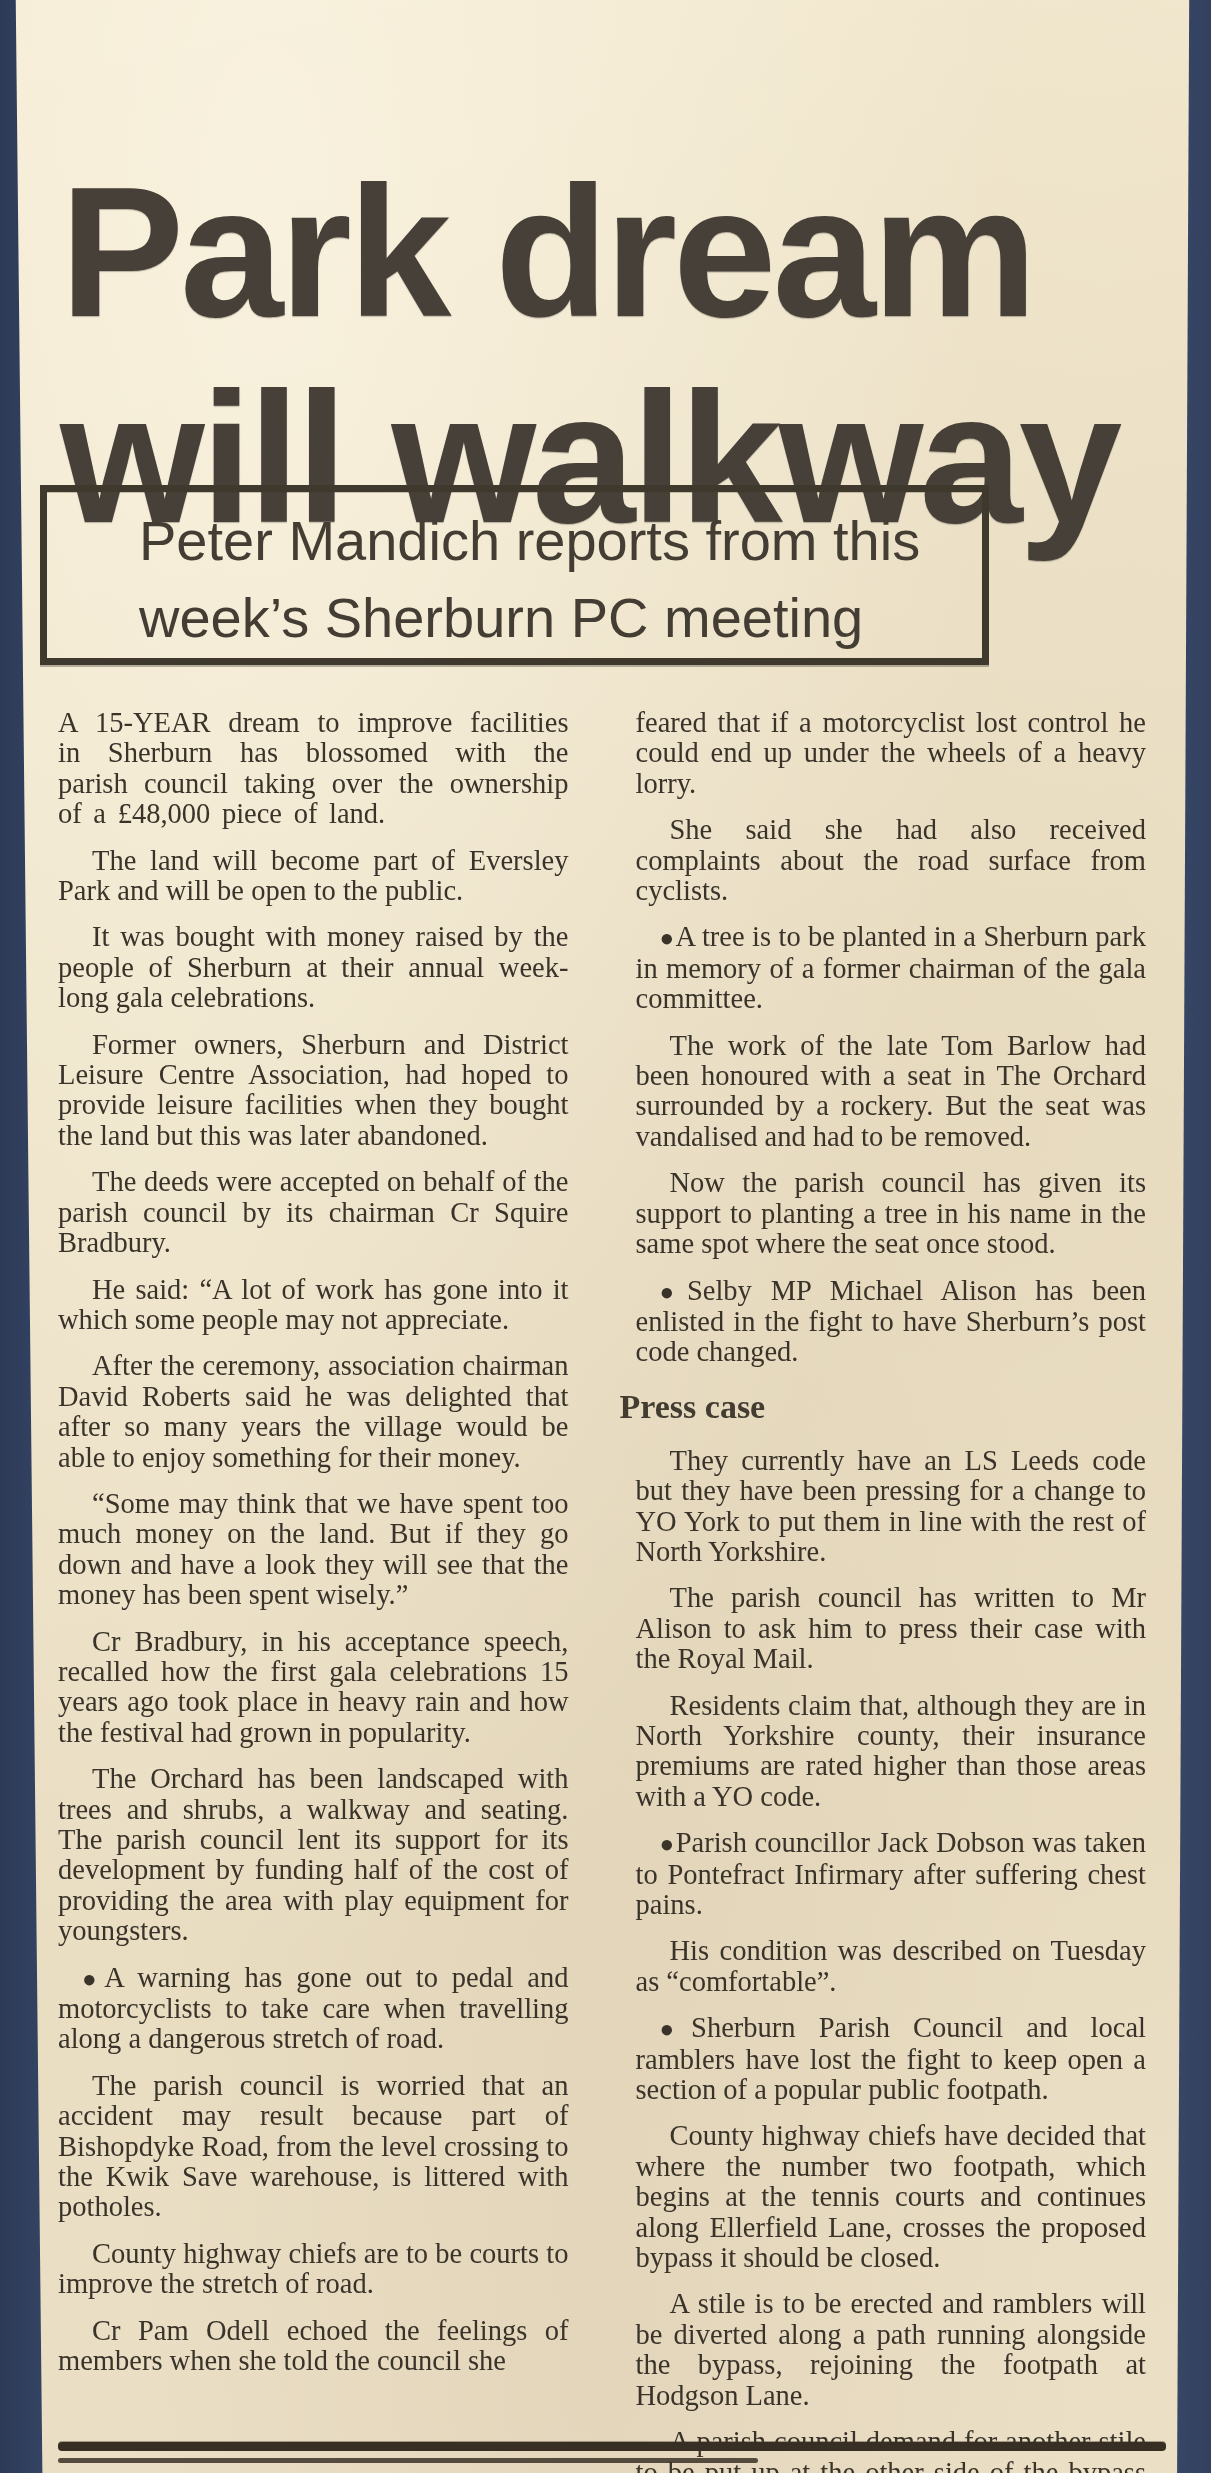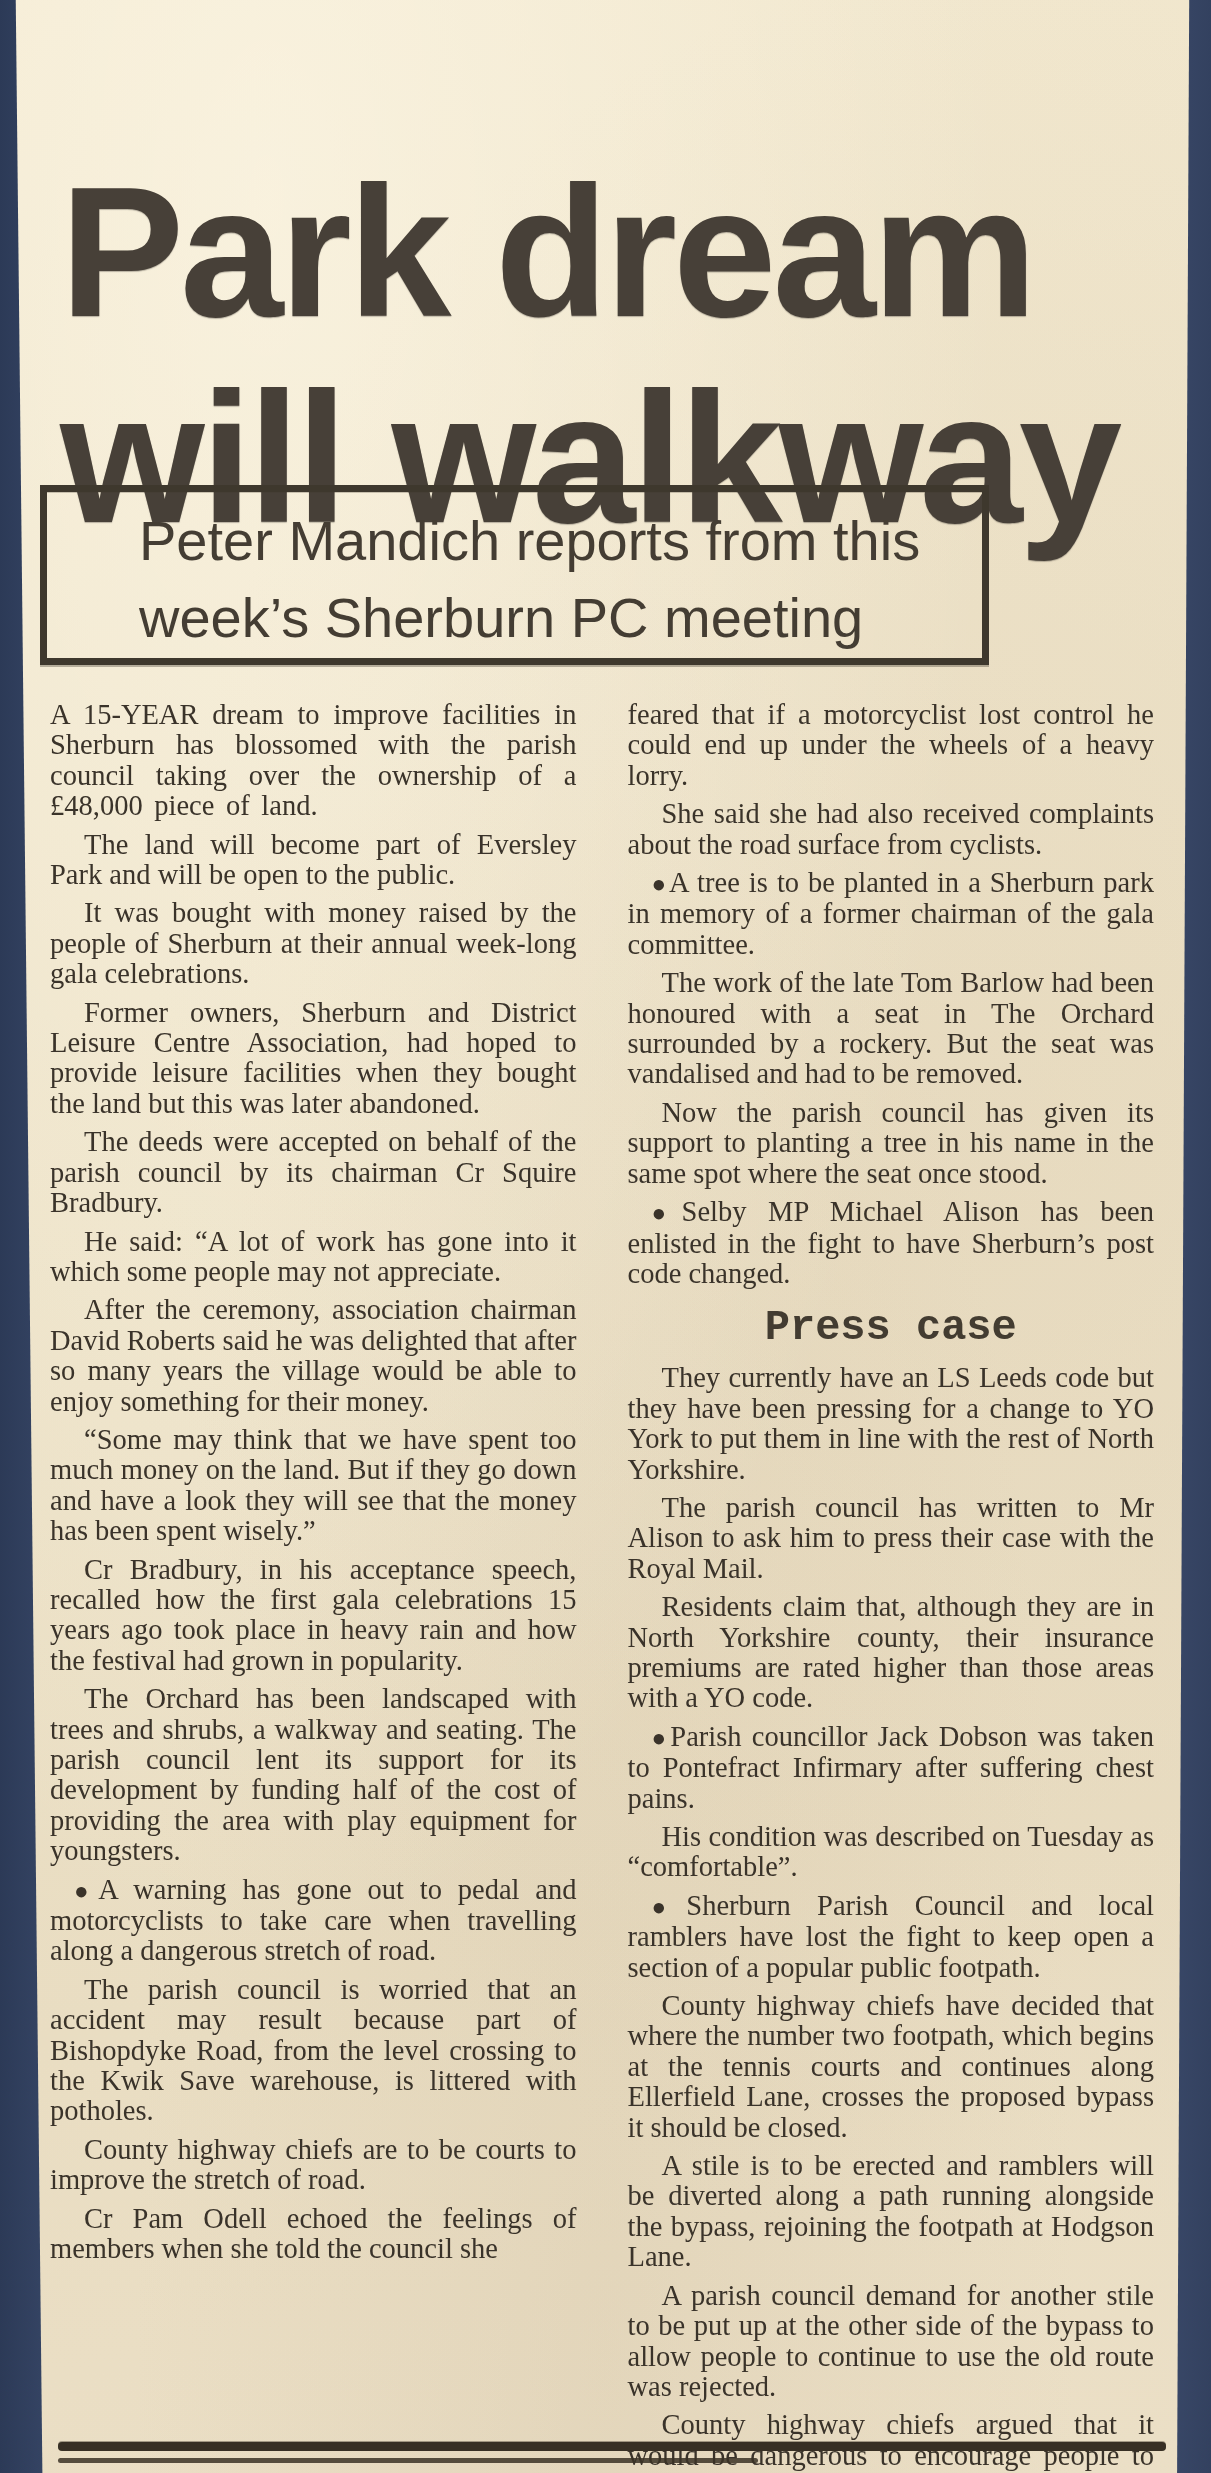--- a/index.html
+++ b/index.html
@@ -36,30 +36,30 @@
     font-family:"Liberation Sans","DejaVu Sans",sans-serif;
     color:#443d33;font-size:56px;line-height:77px;
     padding:10px 20px 0 92px;letter-spacing:0px;
   }
   .columns{
     position:absolute;left:42px;top:692px;width:1120px;
     display:flex;gap:35px;
     color:#3a332a;
   }
   .col{width:545px;font-size:28.5px;line-height:30.4px;text-align:justify;}
-  .col p{margin:8px;}
+  .col p{margin:16px;}
   .lead{text-indent:0;word-spacing:4.5px;}
   .para{text-indent:34px;}
   .cont{text-indent:0;}
   .bullet{text-indent:24px;}
   .bullet .bullet-glyph{font-size:.85em;letter-spacing:1px;}
   .subhead{
-    font-family:Liberation Mono, monospace;
-    font-weight:bold;color:#433c31;font-size:42px;line-height:46px;
-    text-align:center;margin:16px 0 12px 0 !important;letter-spacing:0;
+    font-family:Liberation Serif, serif;
+    font-weight:bold;color:#433c31;font-size:34px;line-height:46px;
+    text-align:left;margin:16px 0 12px 0 !important;letter-spacing:0;
   }
   .bottom-rule{
     position:absolute;left:58px;bottom:22px;width:1108px;height:9px;
     background:#372f24;border-radius:4px;
     box-shadow:0 -1px 0 rgba(55,47,36,.4);
   }
   .bottom-rule-2{
     position:absolute;left:58px;bottom:10px;width:700px;height:5px;
     background:#3b3226;border-radius:3px;opacity:.85;
   }

